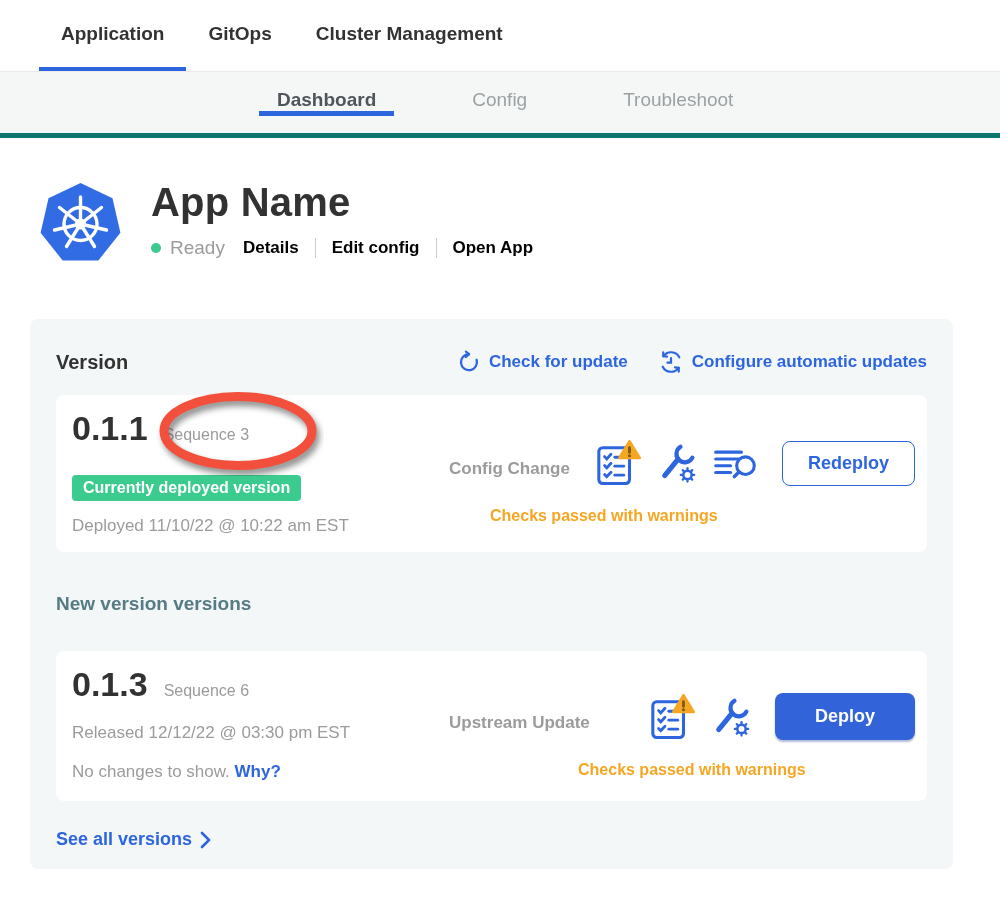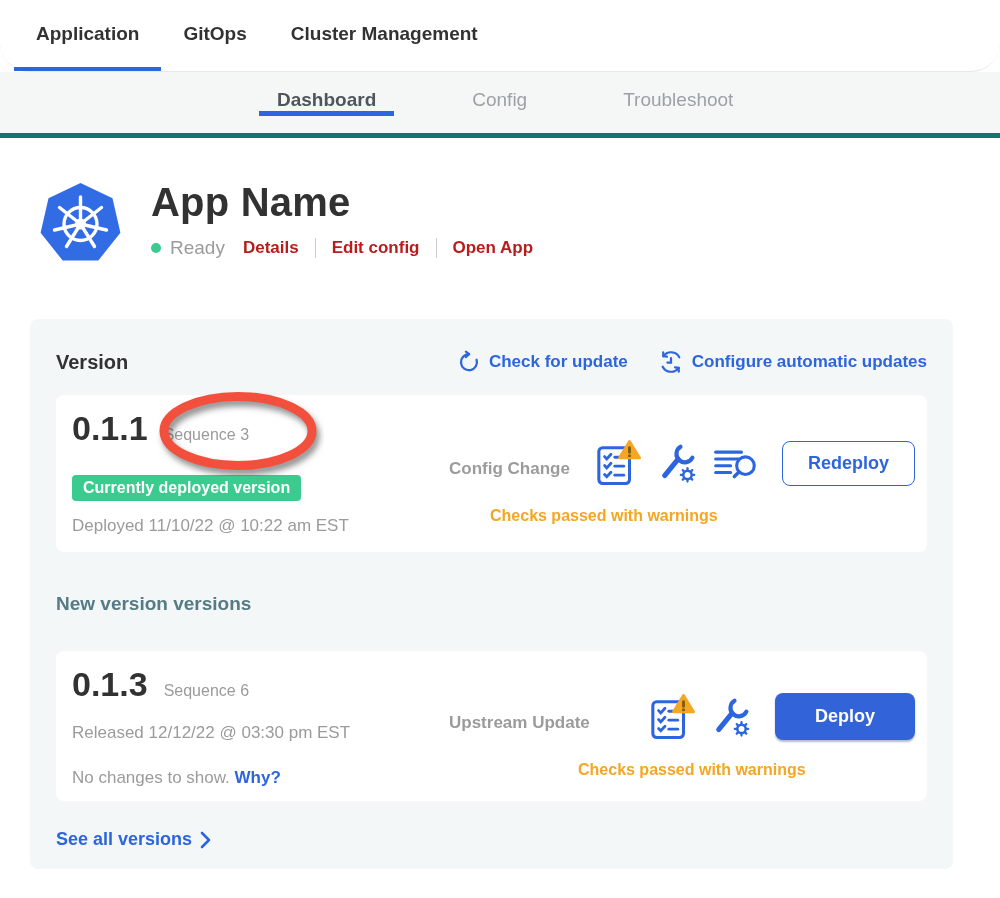--- a/index.html
+++ b/index.html
@@ -1,39 +1,39 @@
 <!DOCTYPE html>
 <html><head>
 <meta charset="utf-8">
 <style>
   * { box-sizing: border-box; margin: 0; padding: 0; }
   html,body { width:1000px; height:898px; background:#fff; overflow:hidden;
     font-family:"Liberation Sans", sans-serif; color:#323232; }
 
   
-  .topnav { display:flex; align-items:stretch; padding-left:14px; height:72px;
-    border-bottom:1px solid #e9e9e9; background:#fff;border-radius:29px; }
+  .topnav { display:flex; align-items:stretch; padding-left:39px; height:72px;
+    border-bottom:1px solid #e9e9e9; background:#fff; }
   .topnav .tab { font-size:19px; font-weight:700; color:#323232; padding:0 22px;
     display:flex; align-items:center; border-bottom:4px solid transparent; cursor:pointer; }
   .topnav .tab.active { border-bottom-color:#2d65df; }
 
   
   .subnav { display:flex; align-items:center; height:66px; background:#f5f7f7;
     border-bottom:5px solid #0f766e; padding-left:259px; gap:60px; white-space:nowrap; }
   .subnav .tab { font-size:19px; color:#9ba1a5; padding:0 18px; display:flex;
     align-items:center; border-bottom:5px solid transparent; cursor:pointer; }
   .subnav .tab.active { color:#50555b; font-weight:700; border-bottom-color:#2d65df; }
 
   
   .app-header { display:flex; margin:42px 0 0 38px; gap:28px; }
   .app-title { font-size:40px; font-weight:700; letter-spacing:.2px; }
   .status-row { display:flex; align-items:center; margin-top:12px; }
   .status-dot { width:10px; height:10px; border-radius:50%; background:#3bcb8e; margin-right:9px; }
   .status-text { font-size:19px; color:#9b9b9b; font-weight:500; margin-right:18px; }
-  .hlink { color:#b91c1c; font-weight:700; font-size:17px; text-decoration:none; cursor:pointer; }
+  .hlink { color:#000000; font-weight:700; font-size:17px; text-decoration:none; cursor:pointer; }
   .vdiv { width:1px; height:20px; background:#c9cdd1; margin:0 16px; }
 
   
   .version-section { position:relative; margin:50px 47px 0 30px; width:923px; height:550px;
     background:#f3f7f8; border-radius:8px; padding:30px 26px 0 26px; }
   .vs-header { display:flex; justify-content:space-between; align-items:center; }
   .vs-title { font-size:20px; font-weight:700; }
   .vs-actions { display:flex; align-items:center; gap:30px; }
   .vs-action { display:flex; align-items:center; gap:8px; cursor:pointer; }
   .vs-action span { color:#2d65df; font-weight:700; font-size:17px; }
@@ -212,21 +212,21 @@
   </div>
 
   <div class="new-ver-heading">New version versions</div>
 
   <div class="version-card second">
     <div class="num-row">
       <span class="big-ver">0.1.3</span>
       <span class="seq">Sequence 6</span>
     </div>
     <span class="meta-line" style="top:72px;">Released 12/12/22 @ 03:30 pm EST</span>
-    <span class="meta-line" style="top:117px;">
+    <span class="meta-line" style="top:111px;">
       <span>No changes to show.</span>
       <span class="why-link">Why?</span>
     </span>
     <span class="source-label" style="left:369px; top:62px;">Upstream Update</span>
 
     <div class="icons-row" style="top:42px;">
       <span class="icon-btn">
         <svg width="46" height="46" viewBox="0 0 36 36">
           <rect x="3" y="6" width="24" height="28" rx="3" fill="#fff" stroke="#2d65df" stroke-width="2.4"></rect>
           <g stroke="#2d65df" stroke-width="2.2" stroke-linecap="round" fill="none">

